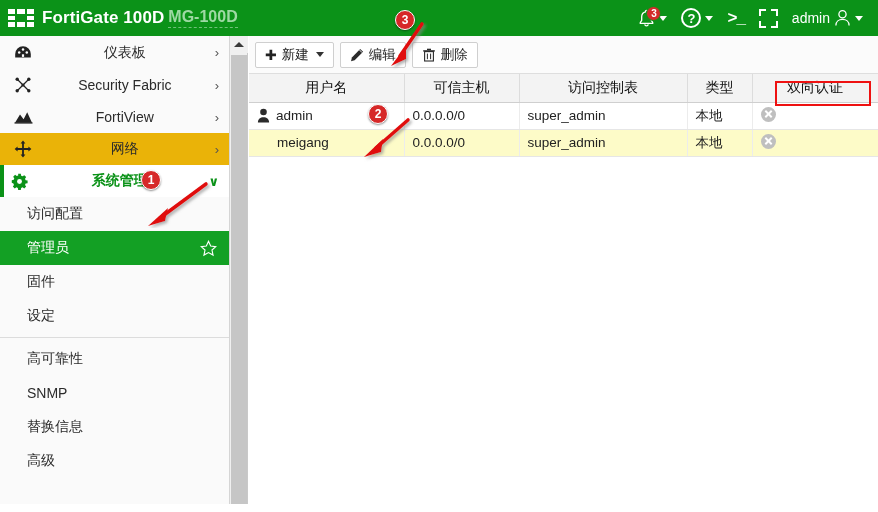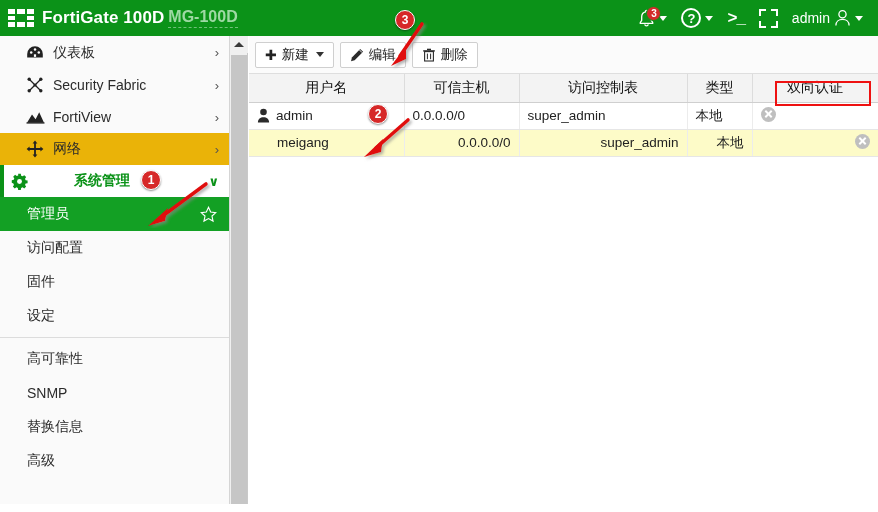--- a/index.html
+++ b/index.html
@@ -84,24 +84,25 @@
 
   
   .sidebar {
     position: absolute; top: 36px; left: 0; width: 230px; height: 476px;
     background: #fafafa;
     border-right: 1px solid #d5d5d5;
     overflow: hidden;
   }
   .nav-row {
     display: flex; align-items: center;
-    height: 32px; padding: 0 10px 0 24px;
+    height: 32px; padding: 0 10px 0 12px;
     font-size: 14px; color: #2b2b2b;
     position: relative;
     cursor: default;
+    text-align: center;
   }
   .nav-row .ico {
     width: 22px; height: 18px; margin-right: 7px;
     display: flex; align-items: center; justify-content: center;
     flex: 0 0 22px;
   }
   .nav-row .lbl { flex: 1 1 auto; white-space: nowrap; }
   .nav-row .chev {
     font-size: 13px; color: #555; margin-left: auto; padding-left: 6px;
   }
@@ -188,21 +189,21 @@
     font-size: 14px; font-weight: normal; color: #111;
     height: 28px; padding: 0 4px;
   }
   table.admin-table td {
     border-bottom: 1px solid #e6e6e6;
     border-right: 1px solid #ececec;
     font-size: 13.5px; color: #222;
     height: 27px; padding: 0 8px;
     vertical-align: middle;
   }
-  tr.row-selected td { background: #fdfbc8; text-align: right; }
+  tr.row-selected td { background: #fdfbc8; }
   td.cell-user { padding-left: 8px; }
   .user-cell-inner { display: flex; align-items: center; gap: 6px; }
   .user-cell-inner.indent { padding-left: 20px; }
   .user-icon { width: 13px; height: 15px; }
   .xcircle {
     display: inline-block; width: 15px; height: 15px; border-radius: 50%;
     background: #bfbfbf; position: relative;
   }
   .xcircle::before, .xcircle::after {
     content: ""; position: absolute; left: 3px; top: 6.5px;
@@ -351,31 +352,31 @@
       <span class="ico">
         <svg width="17" height="17" viewBox="0 0 18 18">
           <path d="M7.6 0.8h2.8l.35 2.1 1.5.62 1.8-1.2 2 2-1.2 1.8.62 1.5 2.1.35v2.8l-2.1.35-.62 1.5 1.2 1.8-2 2-1.8-1.2-1.5.62-.35 2.1H7.6l-.35-2.1-1.5-.62-1.8 1.2-2-2 1.2-1.8-.62-1.5L0.8 10.4V7.6l2.1-.35.62-1.5-1.2-1.8 2-2 1.8 1.2 1.5-.62z" fill="#0b9218"></path>
           <circle cx="9" cy="9" r="2.6" fill="#ffffff"></circle>
         </svg>
       </span>
       <span class="lbl">系统管理</span>
       <span class="chev">∨</span>
     </div>
 
+    <div class="sub-row">
+      <span class="sub-lbl">访问配置</span>
+    </div>
+
     <div class="sub-row selected">
       <span class="sub-lbl">管理员</span>
       <span class="star-icon">
         <svg width="17" height="17" viewBox="0 0 18 18">
           <path d="M9 1.4 11.3 6.4 16.7 7 12.7 10.6 13.8 16 9 13.3 4.2 16 5.3 10.6 1.3 7 6.7 6.4 Z" fill="none" stroke="#ffffff" stroke-width="1.2"></path>
         </svg>
       </span>
-    </div>
-
-    <div class="sub-row">
-      <span class="sub-lbl">访问配置</span>
     </div>
     <div class="sub-row">
       <span class="sub-lbl">固件</span>
     </div>
     <div class="sub-row">
       <span class="sub-lbl">设定</span>
     </div>
 
     <div class="nav-sep"></div>
 

